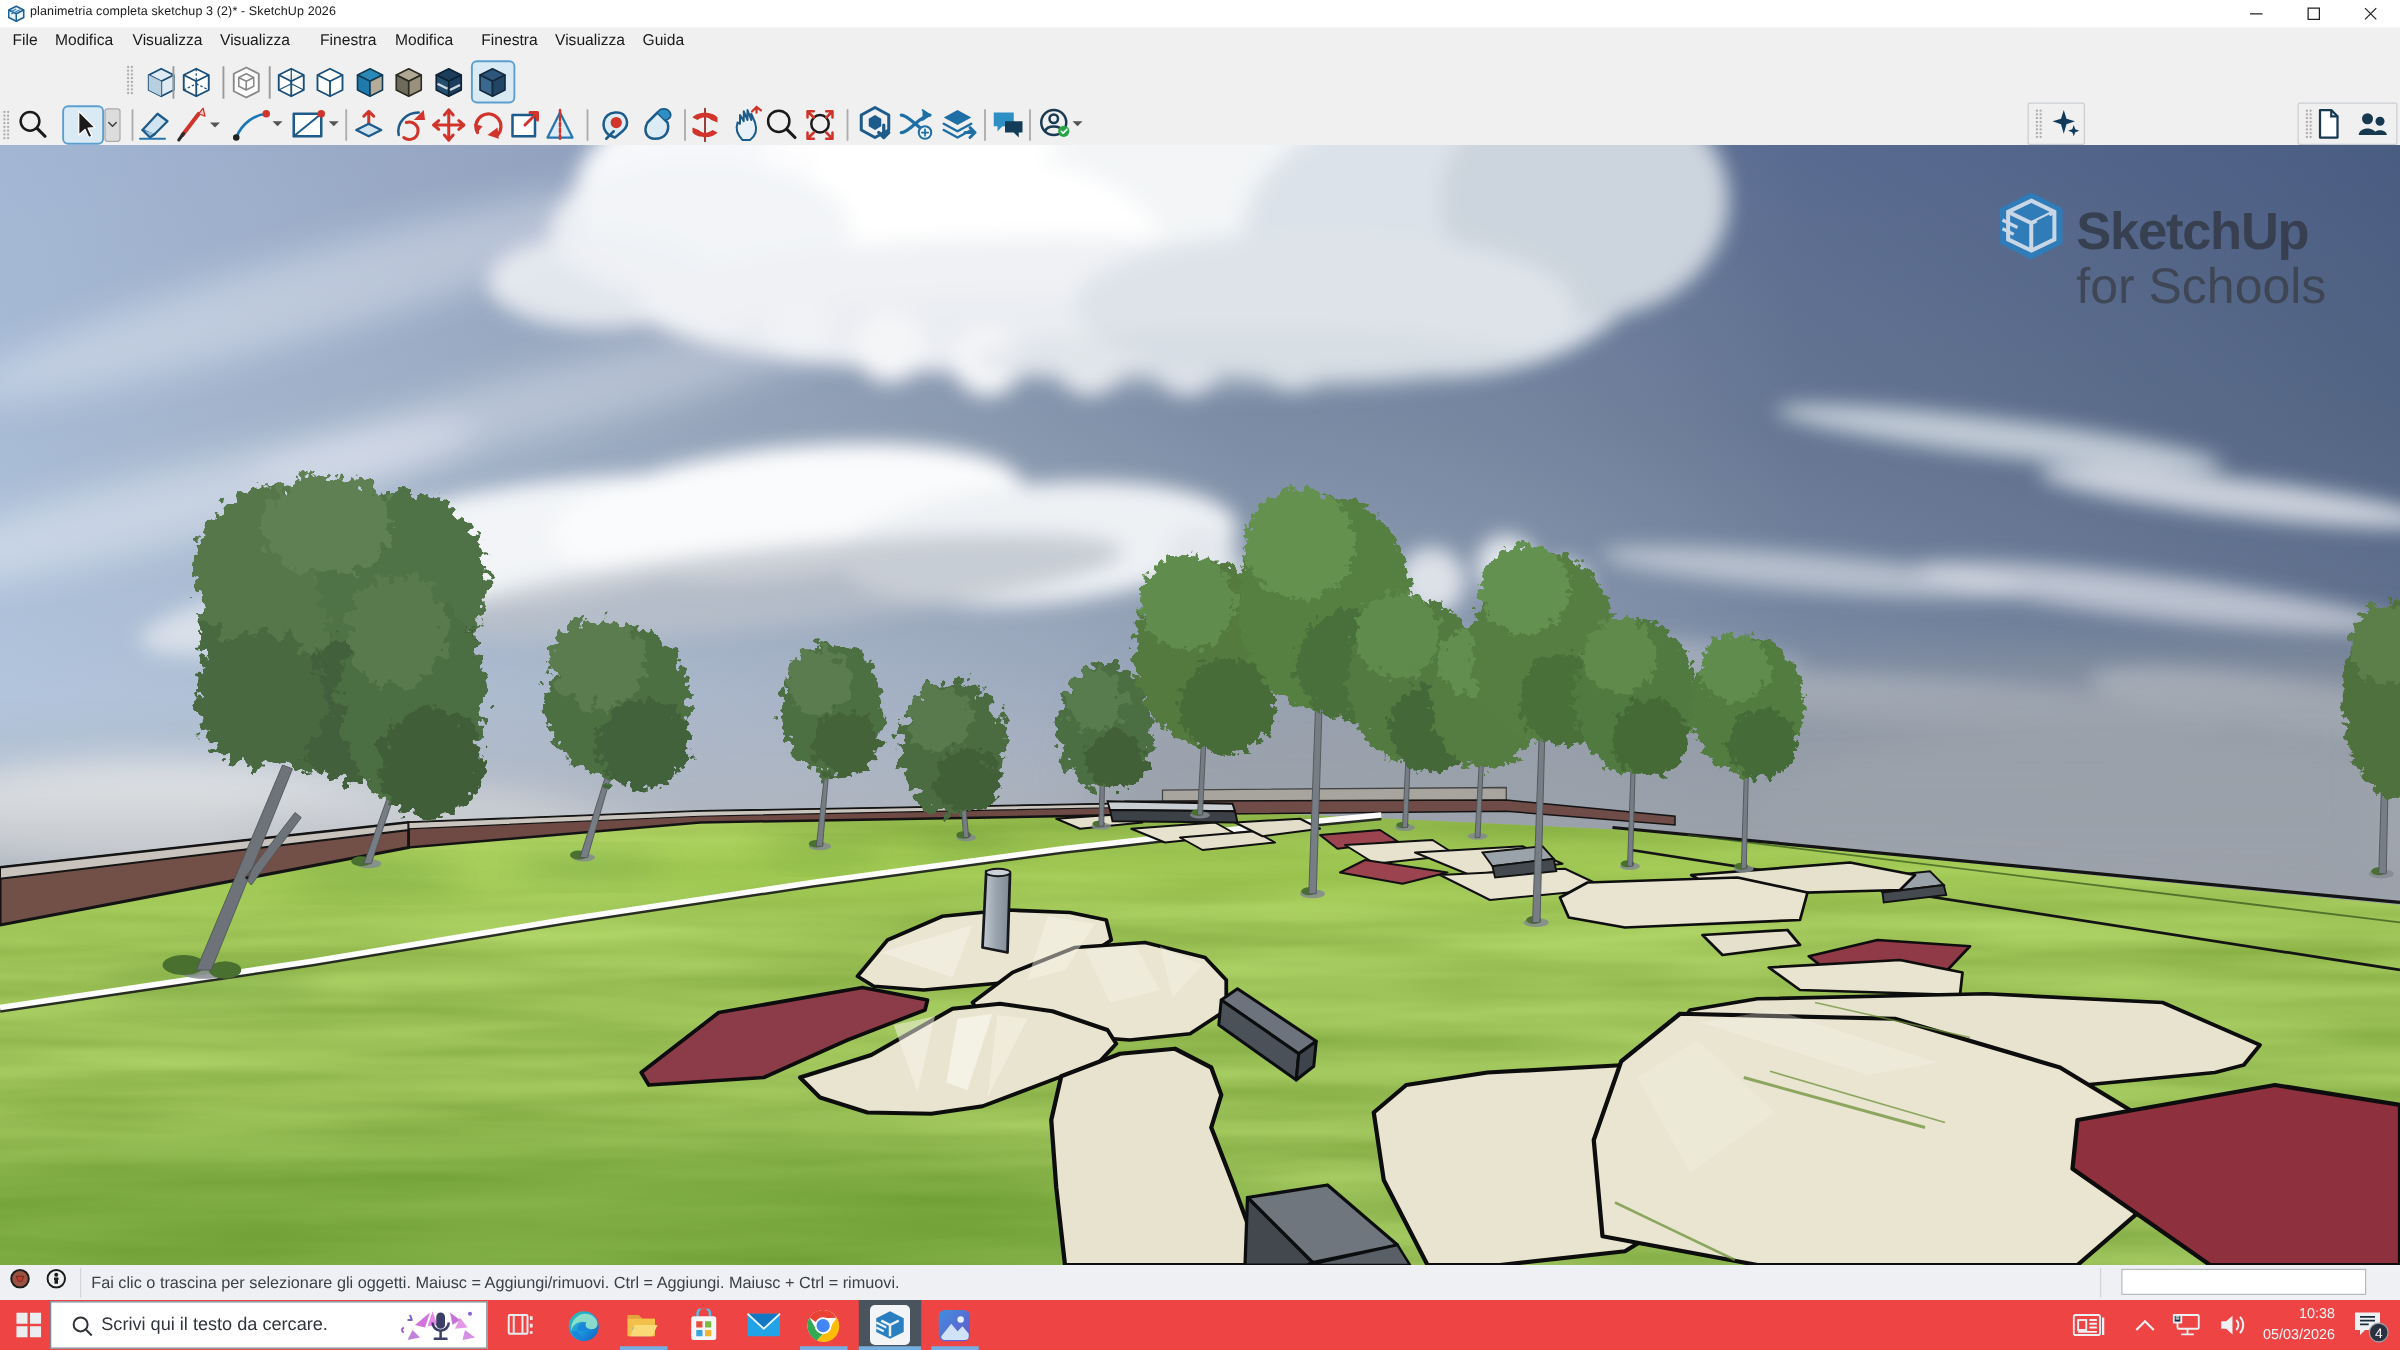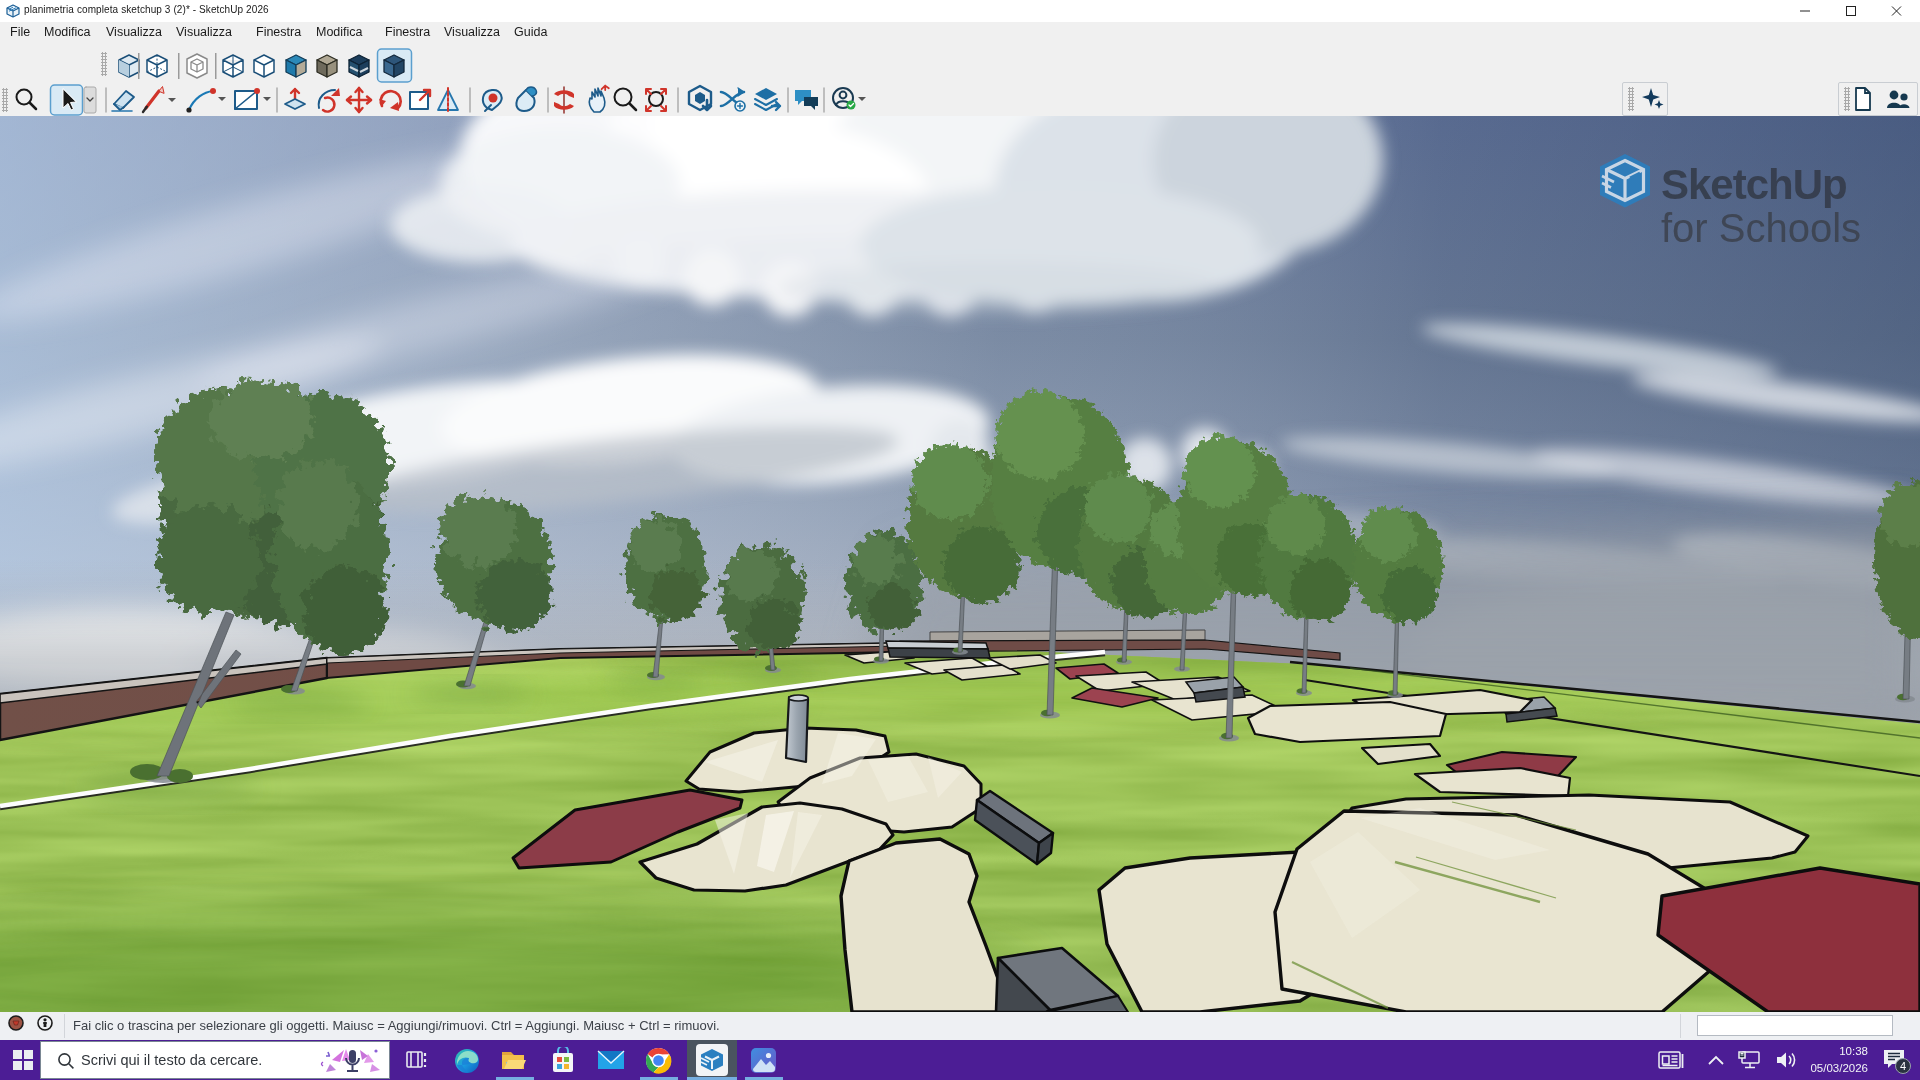--- a/index.html
+++ b/index.html
@@ -8,21 +8,21 @@
 #title-txt{position:absolute;left:24px;top:4px;font-size:10px;color:#191919;letter-spacing:.1px}
 .wbtn{position:absolute;top:0;width:46px;height:22px;color:#222;text-align:center}
 #menubar{position:absolute;left:0;top:22px;width:1624px;height:22px;background:#f0f0f0;font-size:12.5px;color:#1a1a1a}
 #menubar span{position:absolute;top:3px}
 #toolbars{position:absolute;left:0;top:44px;width:1920px;height:72px;background:#f0f0f0}
 .grip{position:absolute;width:6px;height:24px;background-image:radial-gradient(circle,#a9a9a9 1px,transparent 1.2px);background-size:3px 3px}
 .ticon{position:absolute}
 #statusbar{position:absolute;left:0;top:1012px;width:1920px;height:44px;background:#eef0f3}
 #status-txt{position:absolute;left:73px;top:6px;font-size:13px;color:#3c4148}
 #measure{position:absolute;left:1697px;top:3px;width:196px;height:21px;background:#fff;border:1px solid #b4bac2}
-#taskbar{position:absolute;left:0;top:1040px;width:1920px;height:40px;background:#4c1d95}
+#taskbar{position:absolute;left:0;top:1040px;width:1920px;height:40px;background:#ef4444}
 #search{position:absolute;left:40px;top:1px;width:350px;height:38px;background:#fff;border:1px solid #7a8794}
 #search-txt{position:absolute;left:40px;top:10px;font-size:14.5px;color:#30353b}
 .tbslot{position:absolute;top:0;width:48px;height:40px}
 .underline{position:absolute;bottom:0;height:3px;background:#76aee0}
 #tray{position:absolute;right:0;top:0;height:40px;color:#eef1f4}
 .trayico{position:absolute;top:0}
 #clock{position:absolute;right:52px;top:3px;width:70px;text-align:right;font-size:11.5px;color:#f2f4f6;line-height:17px}
 </style></head>
 <body>
 <div id="app">

